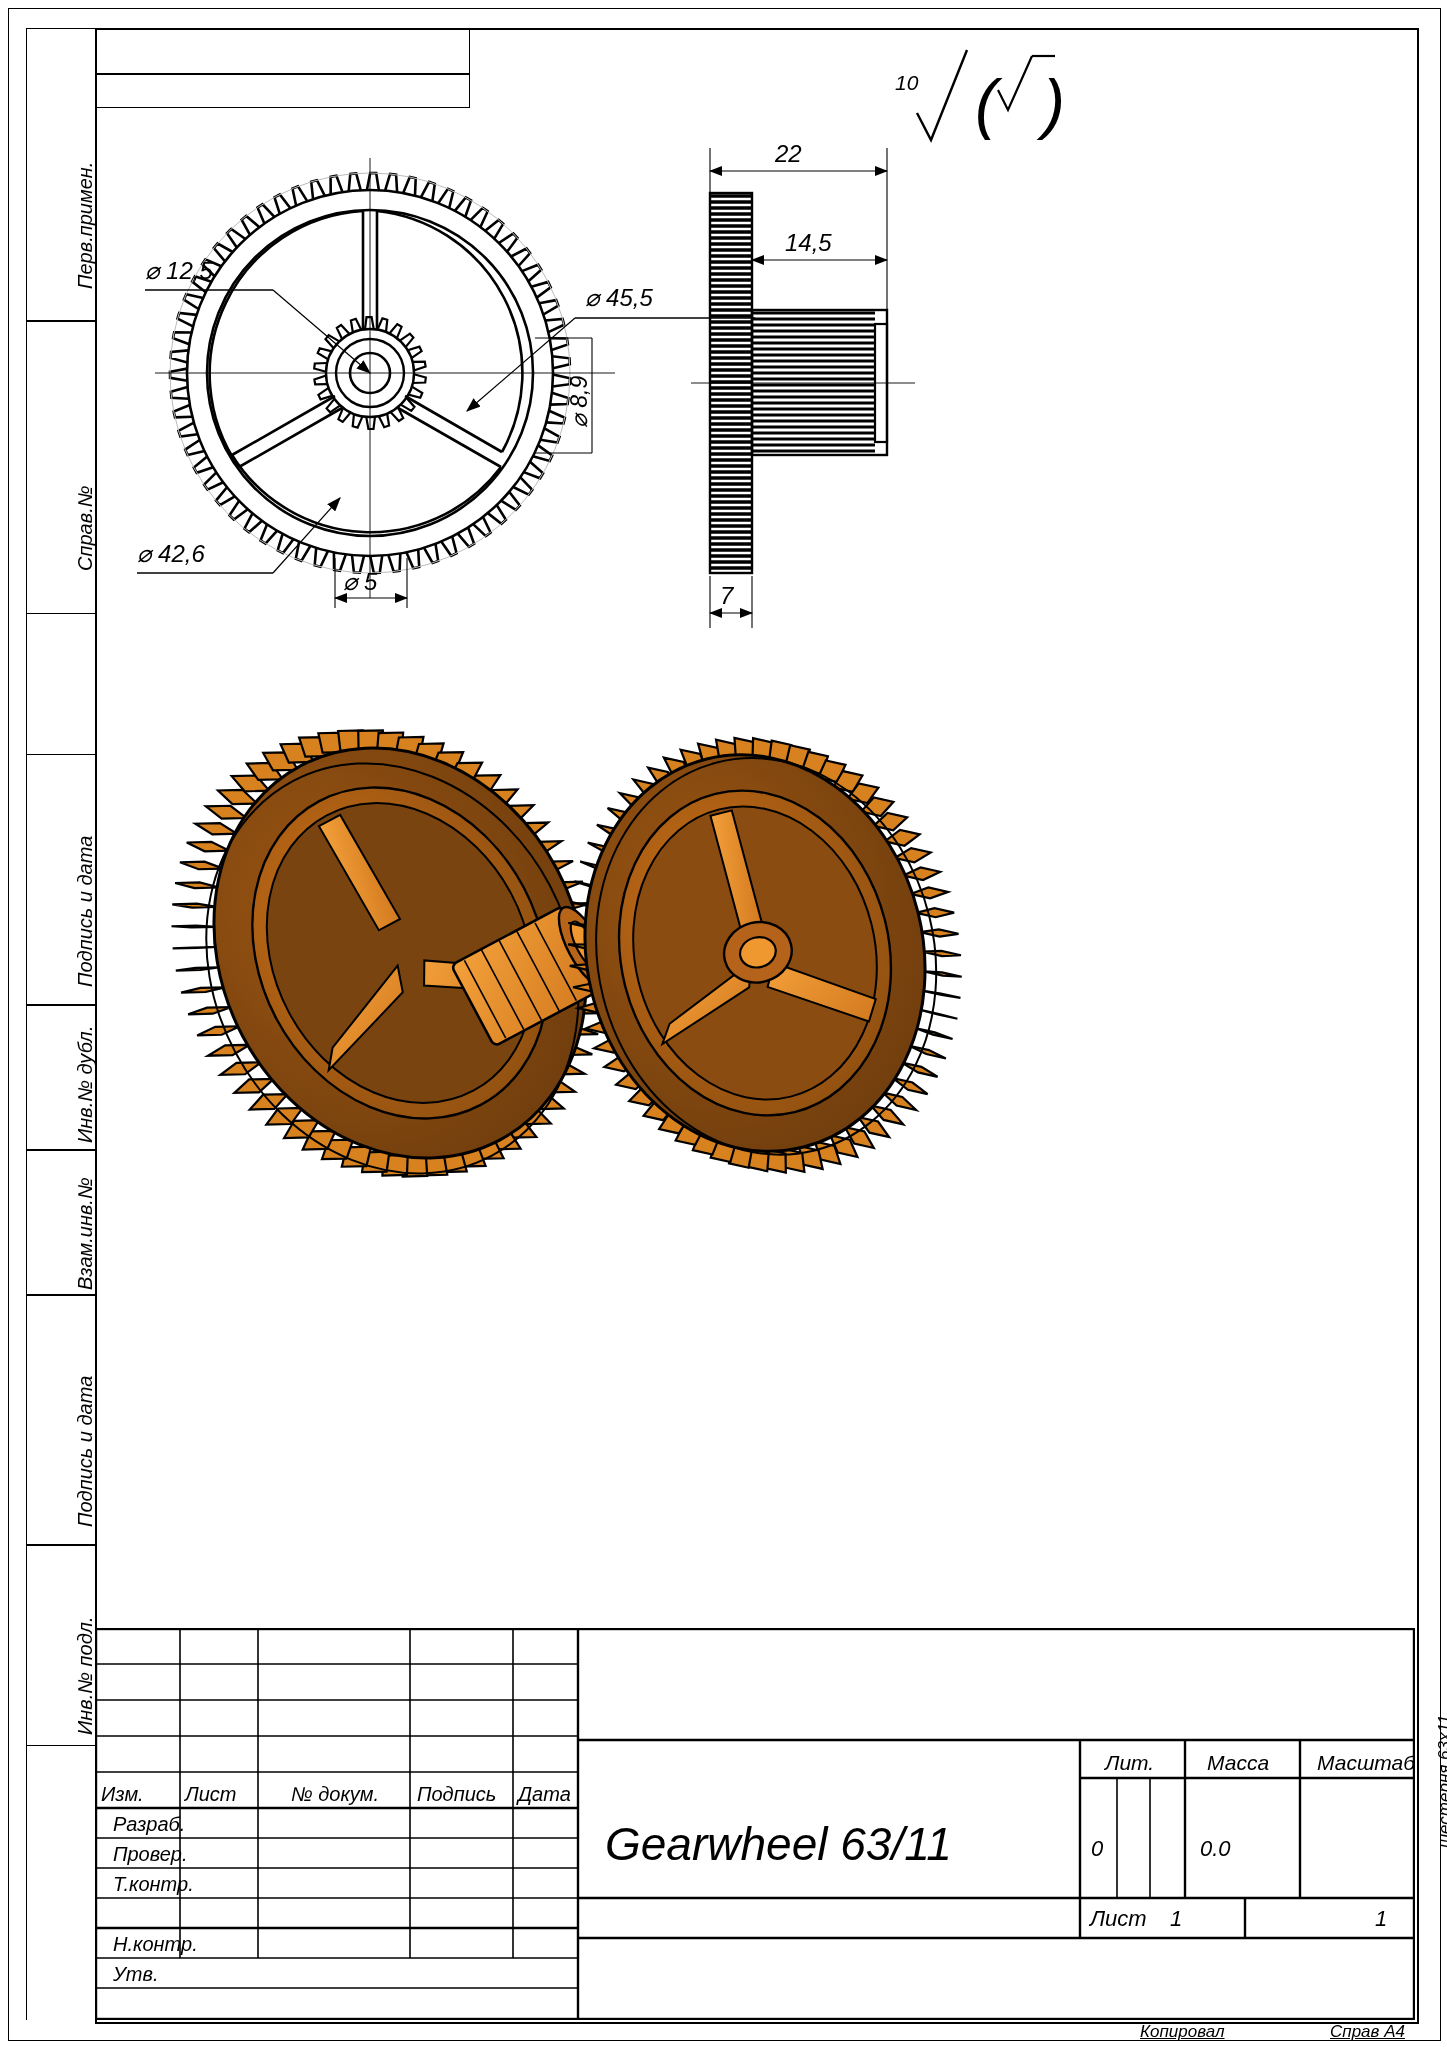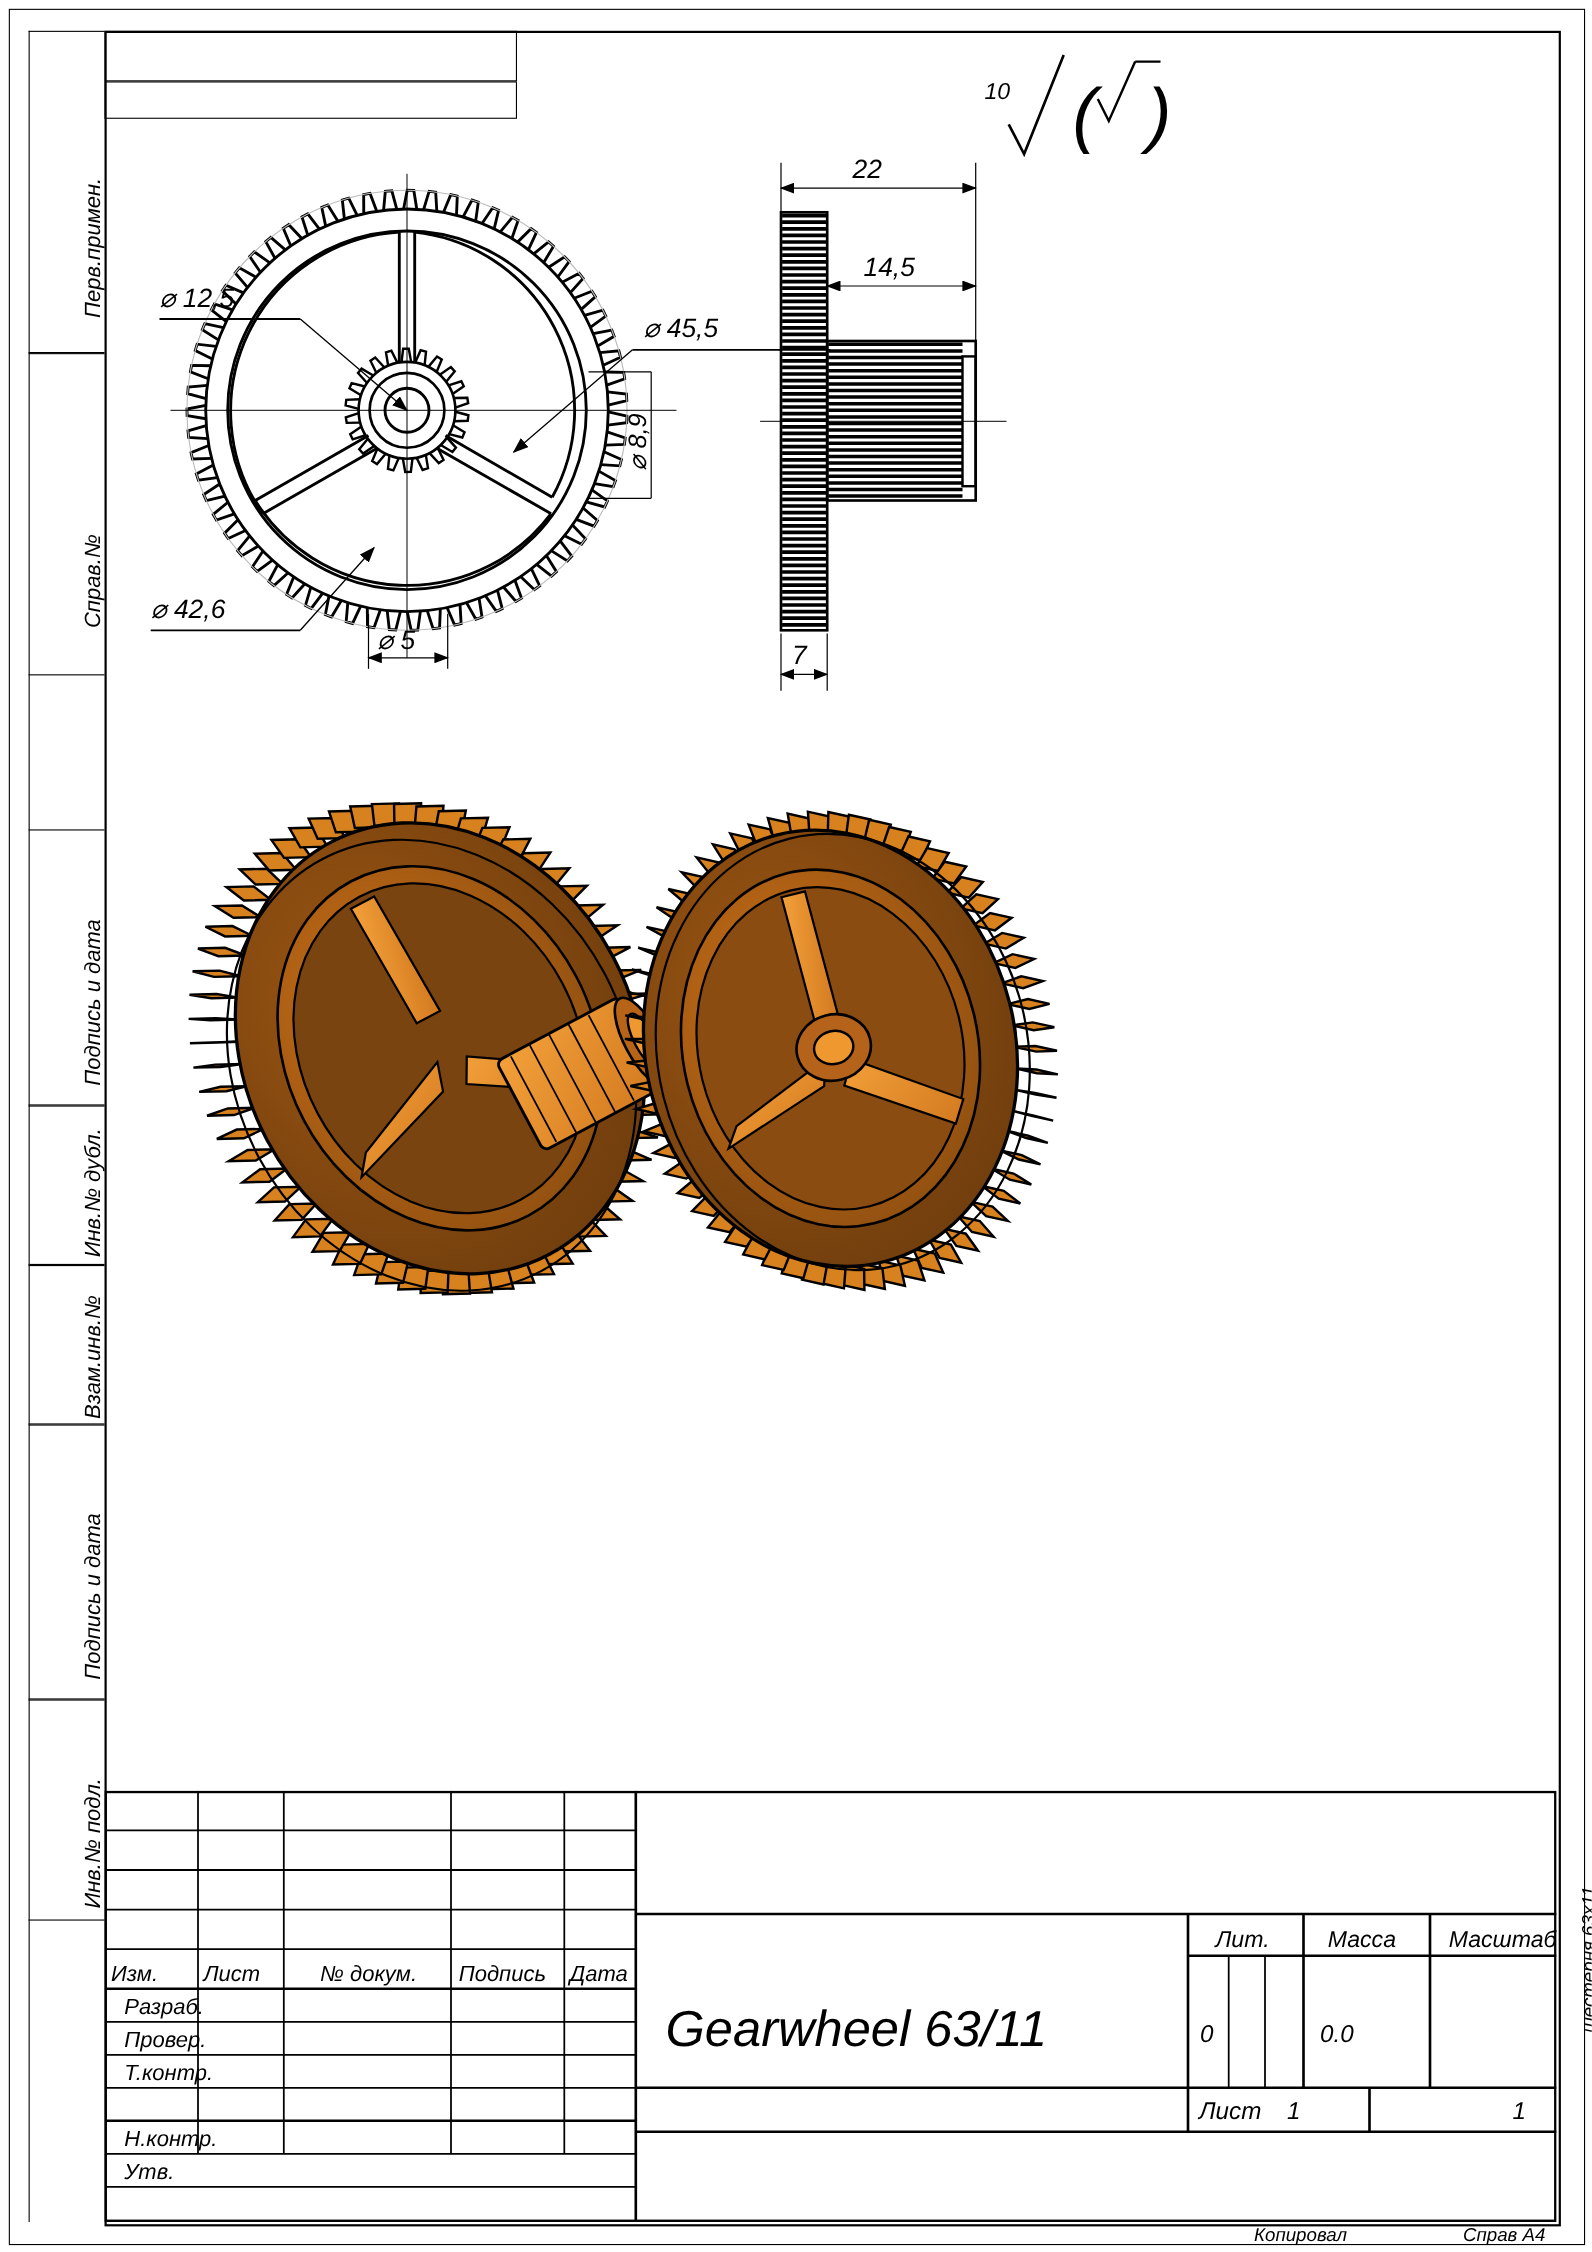--- a/index.html
+++ b/index.html
@@ -25,21 +25,21 @@
   
   #drawing{position:absolute;left:95px;top:28px;width:1320px;height:1212px;}
 
   
   #title-block{position:absolute;left:95px;top:1628px;width:1320px;height:392px;}
 
   
   #right-col{position:absolute;left:1415px;top:28px;width:24px;height:1992px;}
 
   
-  .btm{position:absolute;font-family:"Liberation Sans",sans-serif;font-style:italic;color:#000;font-size:17px;}
+  .btm{position:absolute;font-family:"Liberation Sans",sans-serif;font-style:italic;color:#000;font-size:17px;text-decoration:underline;}
 
   svg{display:block;}
   text{font-family:"Liberation Sans",sans-serif;font-style:italic;}
 </style>
 </head>
 <body>
 
 <div class="sheet">
 
   <div id="frame-outer"></div>

